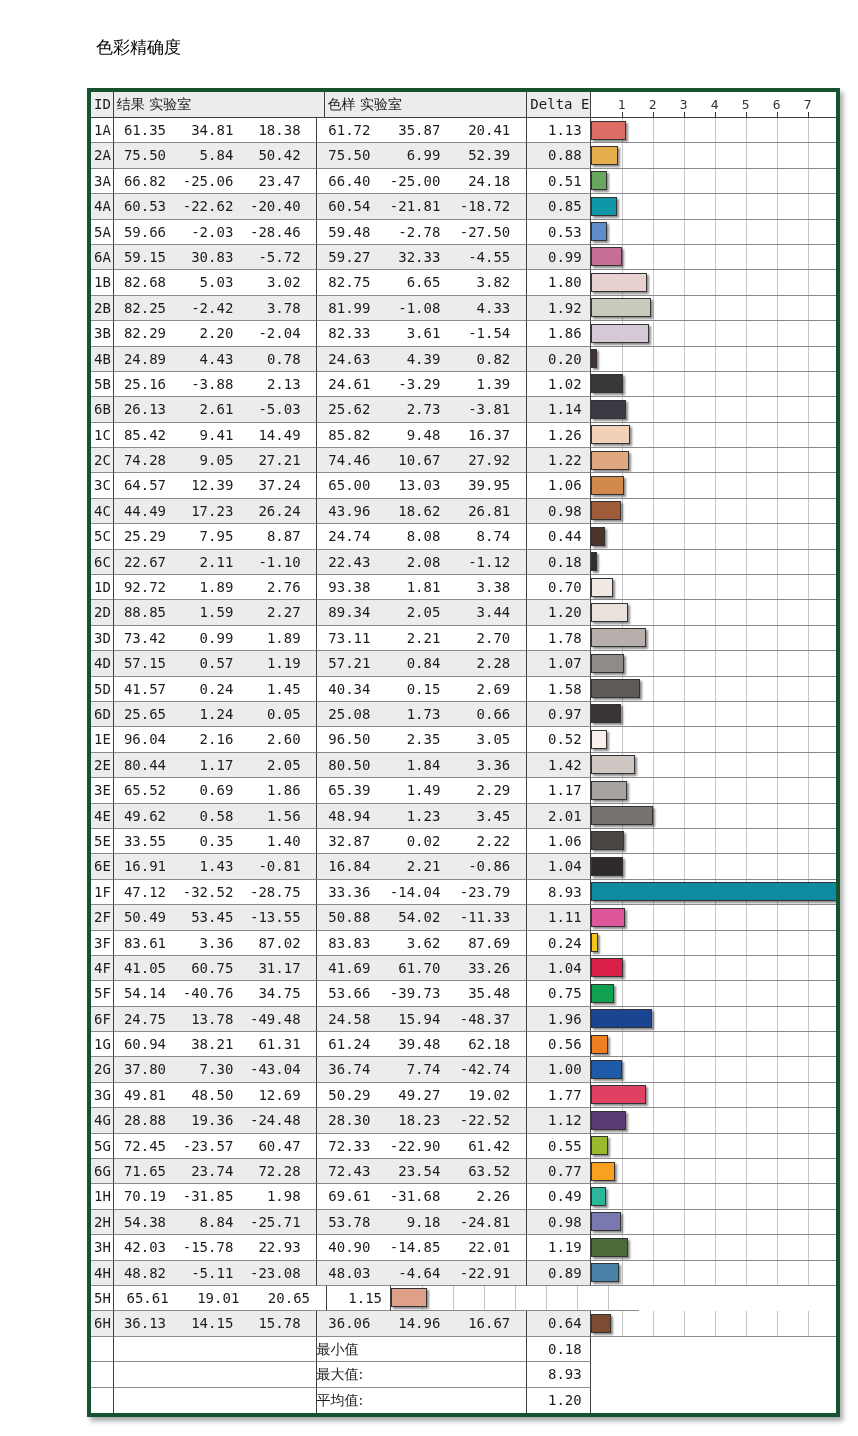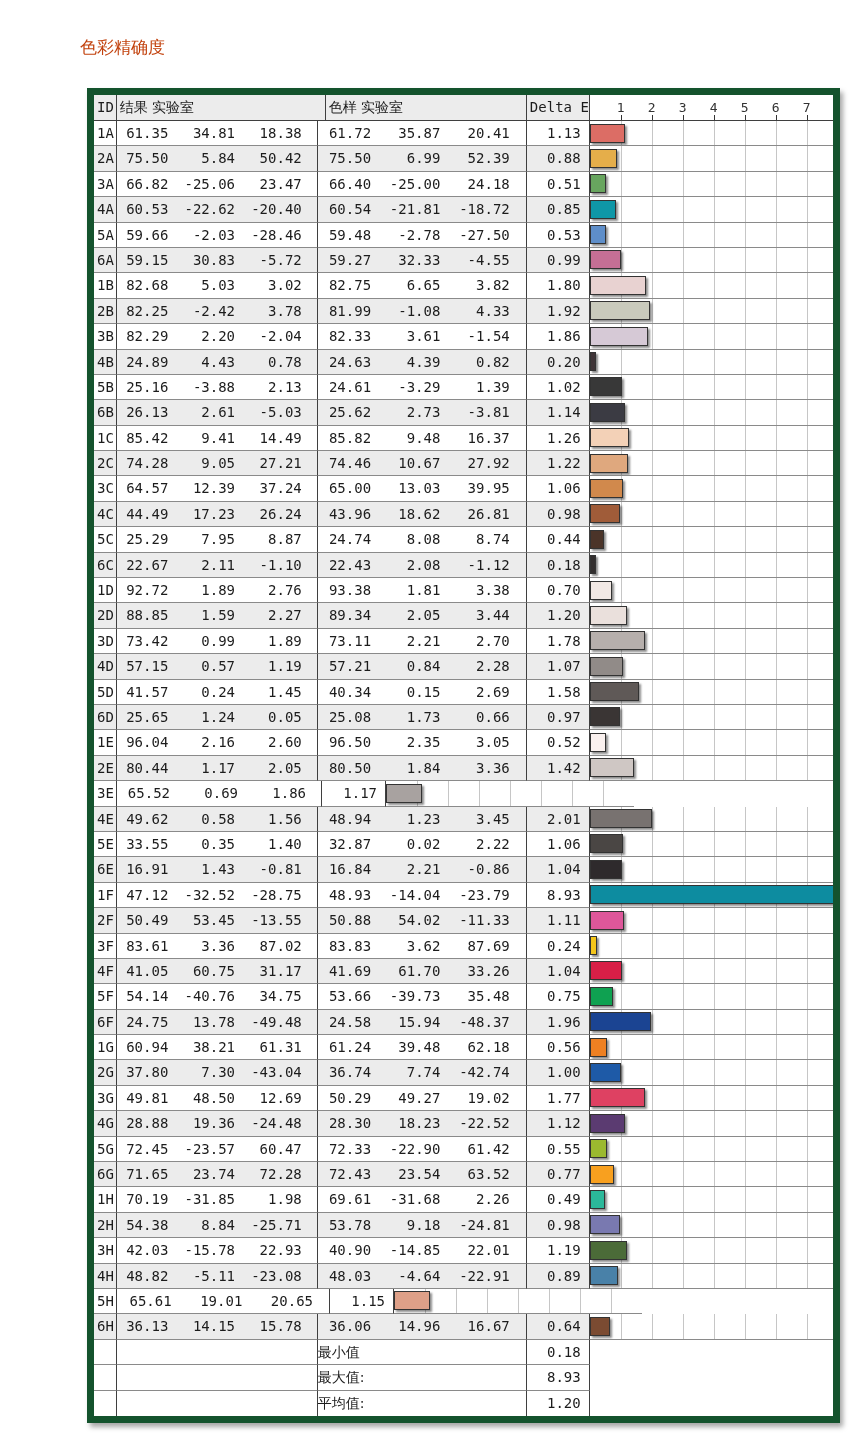--- a/index.html
+++ b/index.html
@@ -1,21 +1,21 @@
 <!DOCTYPE html>
 <html><head>
 <meta charset="utf-8">
 <style>
   html,body{margin:0;padding:0;background:#ffffff;}
   body{width:858px;height:1436px;position:relative;overflow:hidden;
        font-family:"DejaVu Sans Mono","Liberation Mono",monospace;color:#1c1c1c;}
-  .page-title{position:absolute;left:80px;top:36px;font-size:17px;color:#c2410c;
+  .page-title{position:absolute;left:96px;top:36px;font-size:17px;color:#000000;
        font-family:"DejaVu Sans","Liberation Sans",sans-serif;}
   .report-table{position:absolute;left:87px;top:88px;width:753px;
-       border:7px solid #14532d;box-sizing:border-box;background:#fff;
+       border:4px solid #14532d;box-sizing:border-box;background:#fff;
        box-shadow:3px 4px 5px rgba(0,0,0,0.35);}
   .row{display:flex;height:25.4px;box-sizing:border-box;}
   .row.header{height:26px;background:#ececec;}
   .row.header .cell{border-bottom:1px solid #3f3f3f;}
   .cell{box-sizing:border-box;border-bottom:1px solid #8a8a8a;overflow:hidden;
        line-height:24px;font-size:14px;white-space:nowrap;}
   .c-id{width:23px;border-right:1px solid #3f3f3f;padding-left:3px;}
   .c-lab1{width:205px;border-right:1px solid #3f3f3f;display:flex;}
   .c-lab2{width:213px;border-right:1px solid #3f3f3f;display:flex;}
   .c-de{width:64px;border-right:1px solid #3f3f3f;text-align:right;padding-right:8px;}
@@ -691,20 +691,25 @@
           <div class="bar" style="width: 44px; background: rgb(207, 199, 196);"></div>
         </div>
       </div>
       <div class="row">
         <div class="cell c-id">3E</div>
         <div class="cell c-lab1">
           <div class="num">65.52</div>
           <div class="num">0.69</div>
           <div class="num">1.86</div>
         </div>
+        <div class="cell c-lab2">
+          <div class="num">65.39</div>
+          <div class="num">1.49</div>
+          <div class="num">2.29</div>
+        </div>
         <div class="cell c-de">1.17</div>
         <div class="cell c-chart">
           <div class="gridline" style="left: 31px;"></div>
           <div class="gridline" style="left: 62px;"></div>
           <div class="gridline" style="left: 93px;"></div>
           <div class="gridline" style="left: 124px;"></div>
           <div class="gridline" style="left: 155px;"></div>
           <div class="gridline" style="left: 186px;"></div>
           <div class="gridline" style="left: 217px;"></div>
           <div class="bar" style="width: 36px; background: rgb(168, 162, 160);"></div>
@@ -783,21 +788,21 @@
         </div>
       </div>
       <div class="row">
         <div class="cell c-id">1F</div>
         <div class="cell c-lab1">
           <div class="num">47.12</div>
           <div class="num">-32.52</div>
           <div class="num">-28.75</div>
         </div>
         <div class="cell c-lab2">
-          <div class="num">48.93</div>
+          <div class="num">33.36</div>
           <div class="num">-14.04</div>
           <div class="num">-23.79</div>
         </div>
         <div class="cell c-de">8.93</div>
         <div class="cell c-chart">
           <div class="gridline" style="left: 31px;"></div>
           <div class="gridline" style="left: 62px;"></div>
           <div class="gridline" style="left: 93px;"></div>
           <div class="gridline" style="left: 124px;"></div>
           <div class="gridline" style="left: 155px;"></div>

